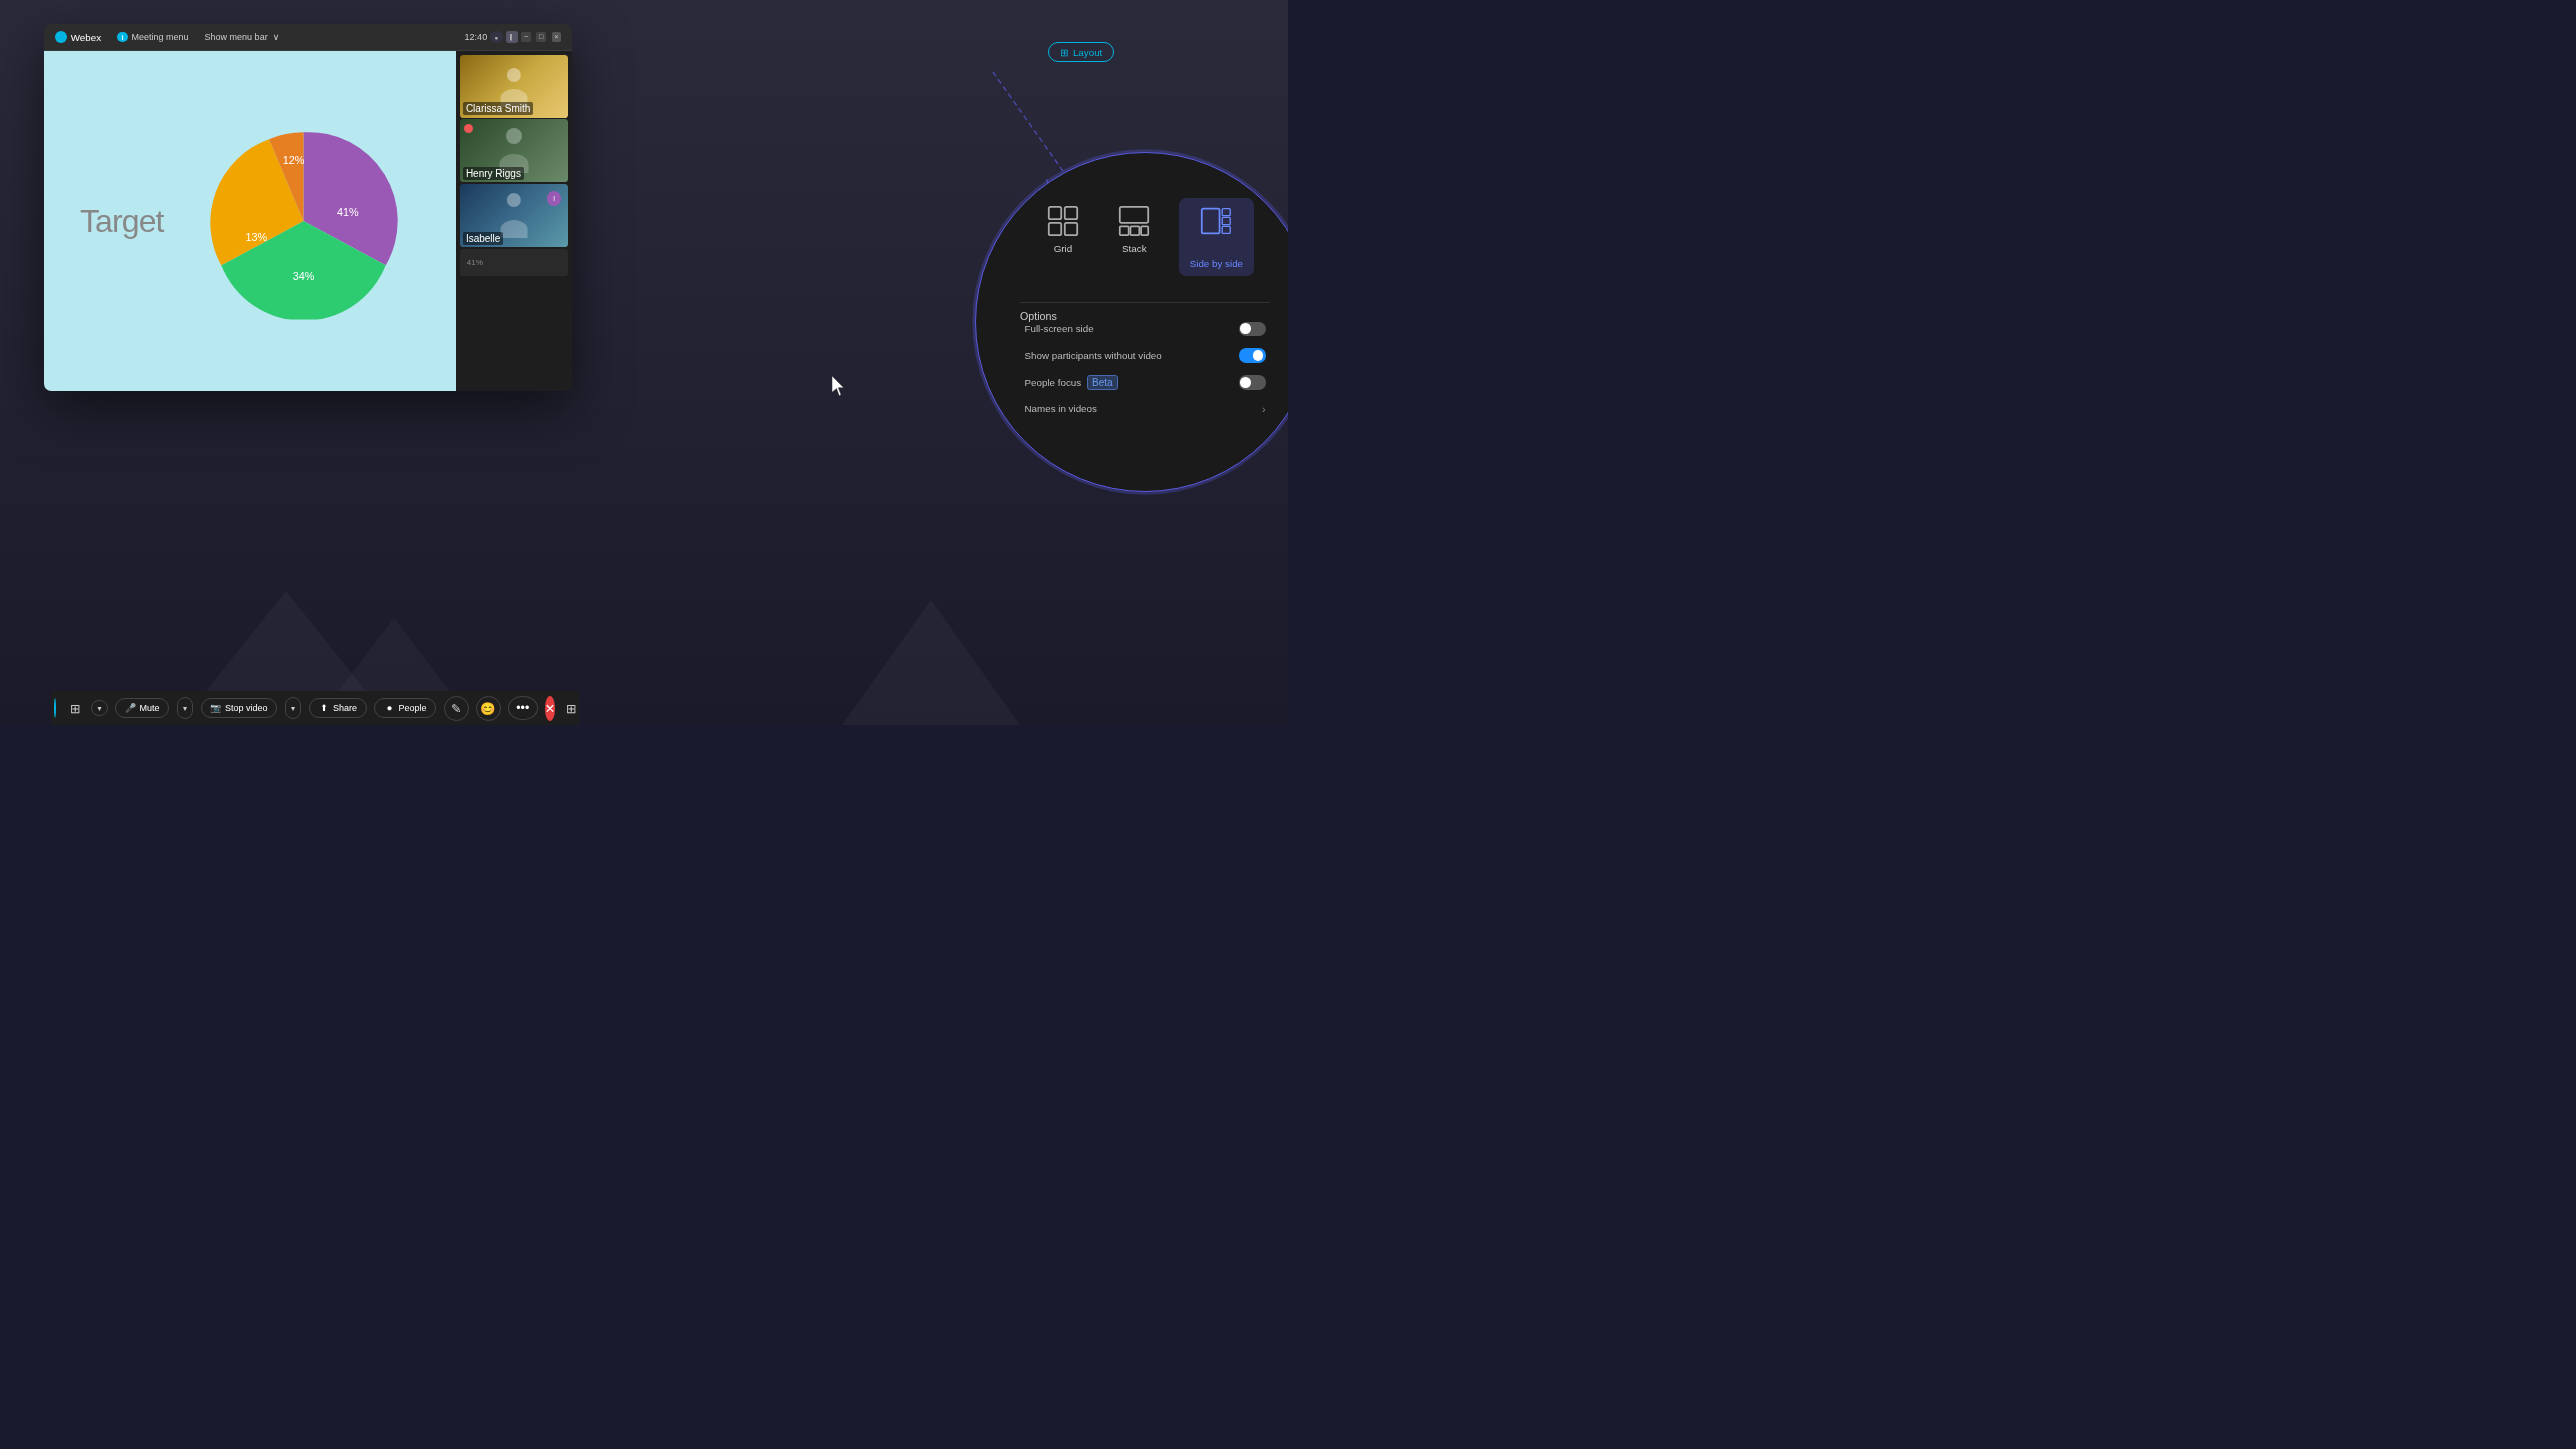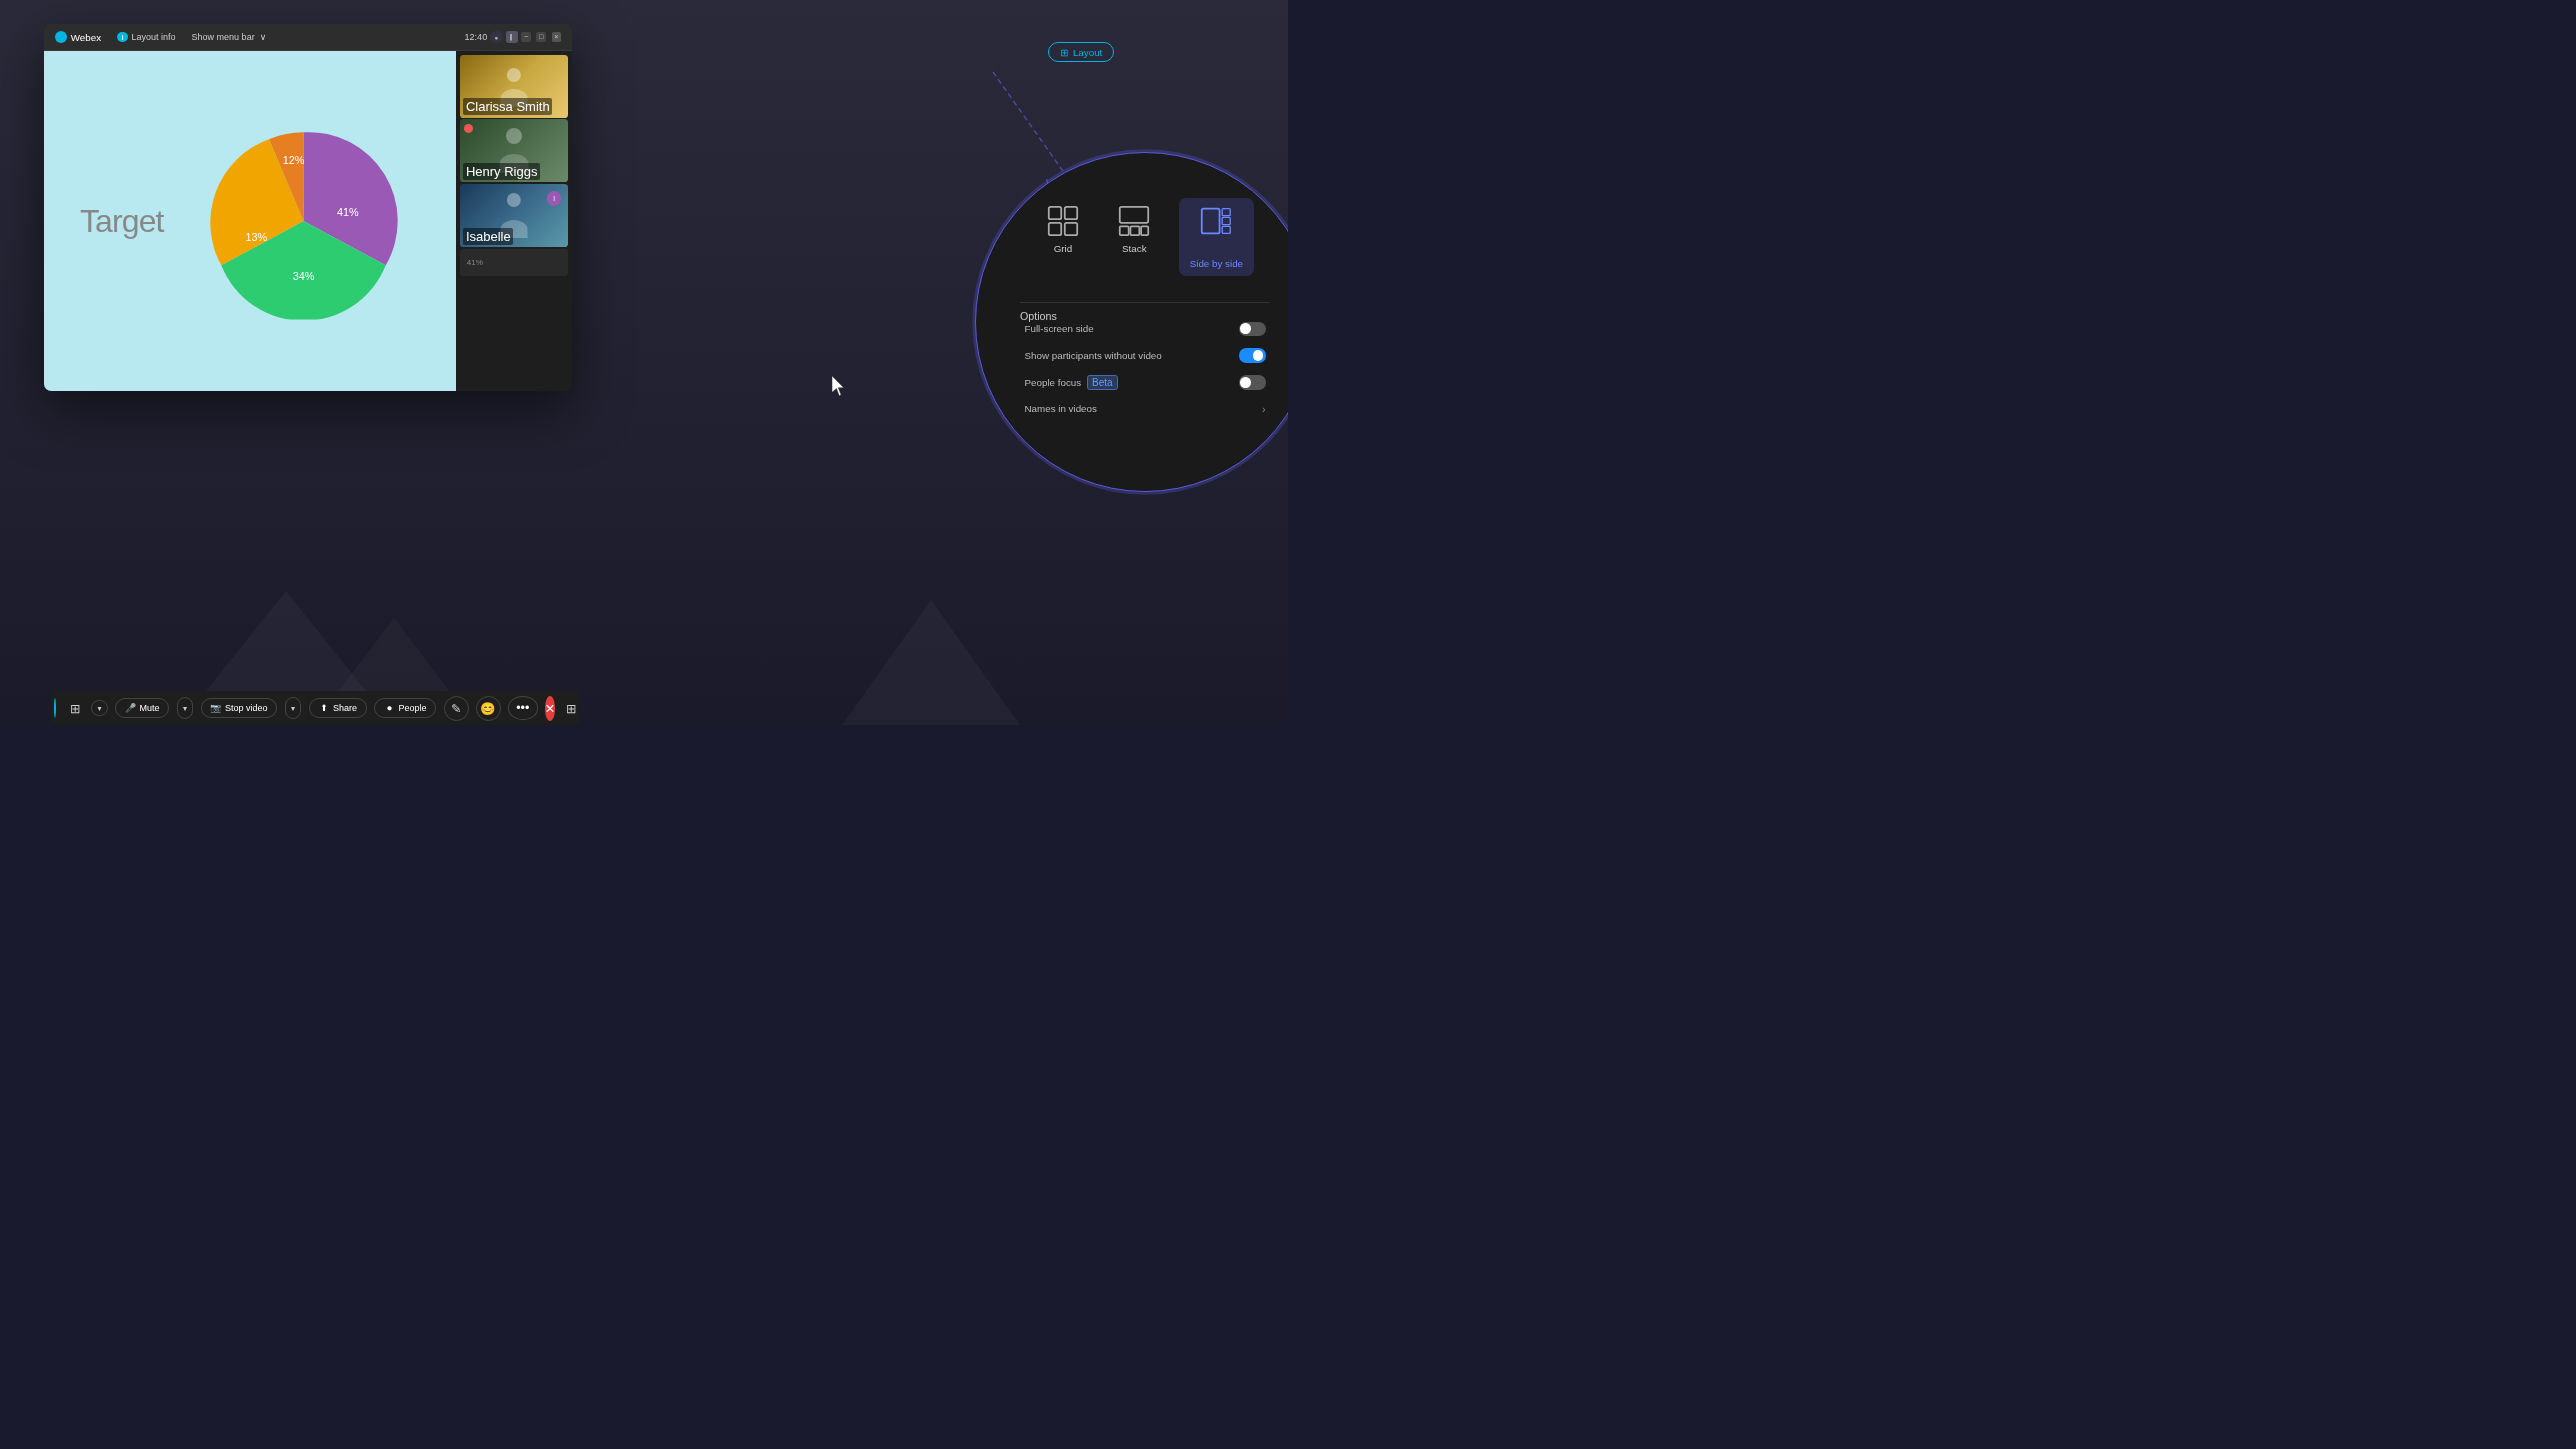--- a/index.html
+++ b/index.html
@@ -179,21 +179,21 @@
       overflow: hidden;
       position: relative;
       cursor: pointer;
     }
 
     .thumbnail-label {
       position: absolute;
       bottom: 2.7px;
       left: 3.6px;
       color: #fff;
-      font-size: 13px;
+      font-size: 10px;
       background: rgba(0,0,0,0.5);
       padding: 0.9px 2.7px;
       border-radius: 1.8px;
     }
 
     
     .thumb-clarissa {
       background: linear-gradient(135deg, #8B6914 0%, #C8A840 50%, #E8C870 100%);
     }
     .thumb-henry {
@@ -503,21 +503,21 @@
   <div class="title-bar">
     <div class="title-bar-left">
 
       <div class="webex-logo">
         <div class="webex-icon"></div>
         <span>Webex</span>
       </div>
 
       <div class="meeting-info-btn">
         <div class="meeting-info-icon">i</div>
-        <span>Layout info</span>
+        <span>Meeting menu</span>
       </div>
 
       <div class="show-menu-btn">
         <span>Show menu bar</span>
         <span style="margin-left:2.7px;">∨</span>
       </div>
     </div>
 
     <div class="title-bar-right">
       <span class="time-display">12:40</span>

